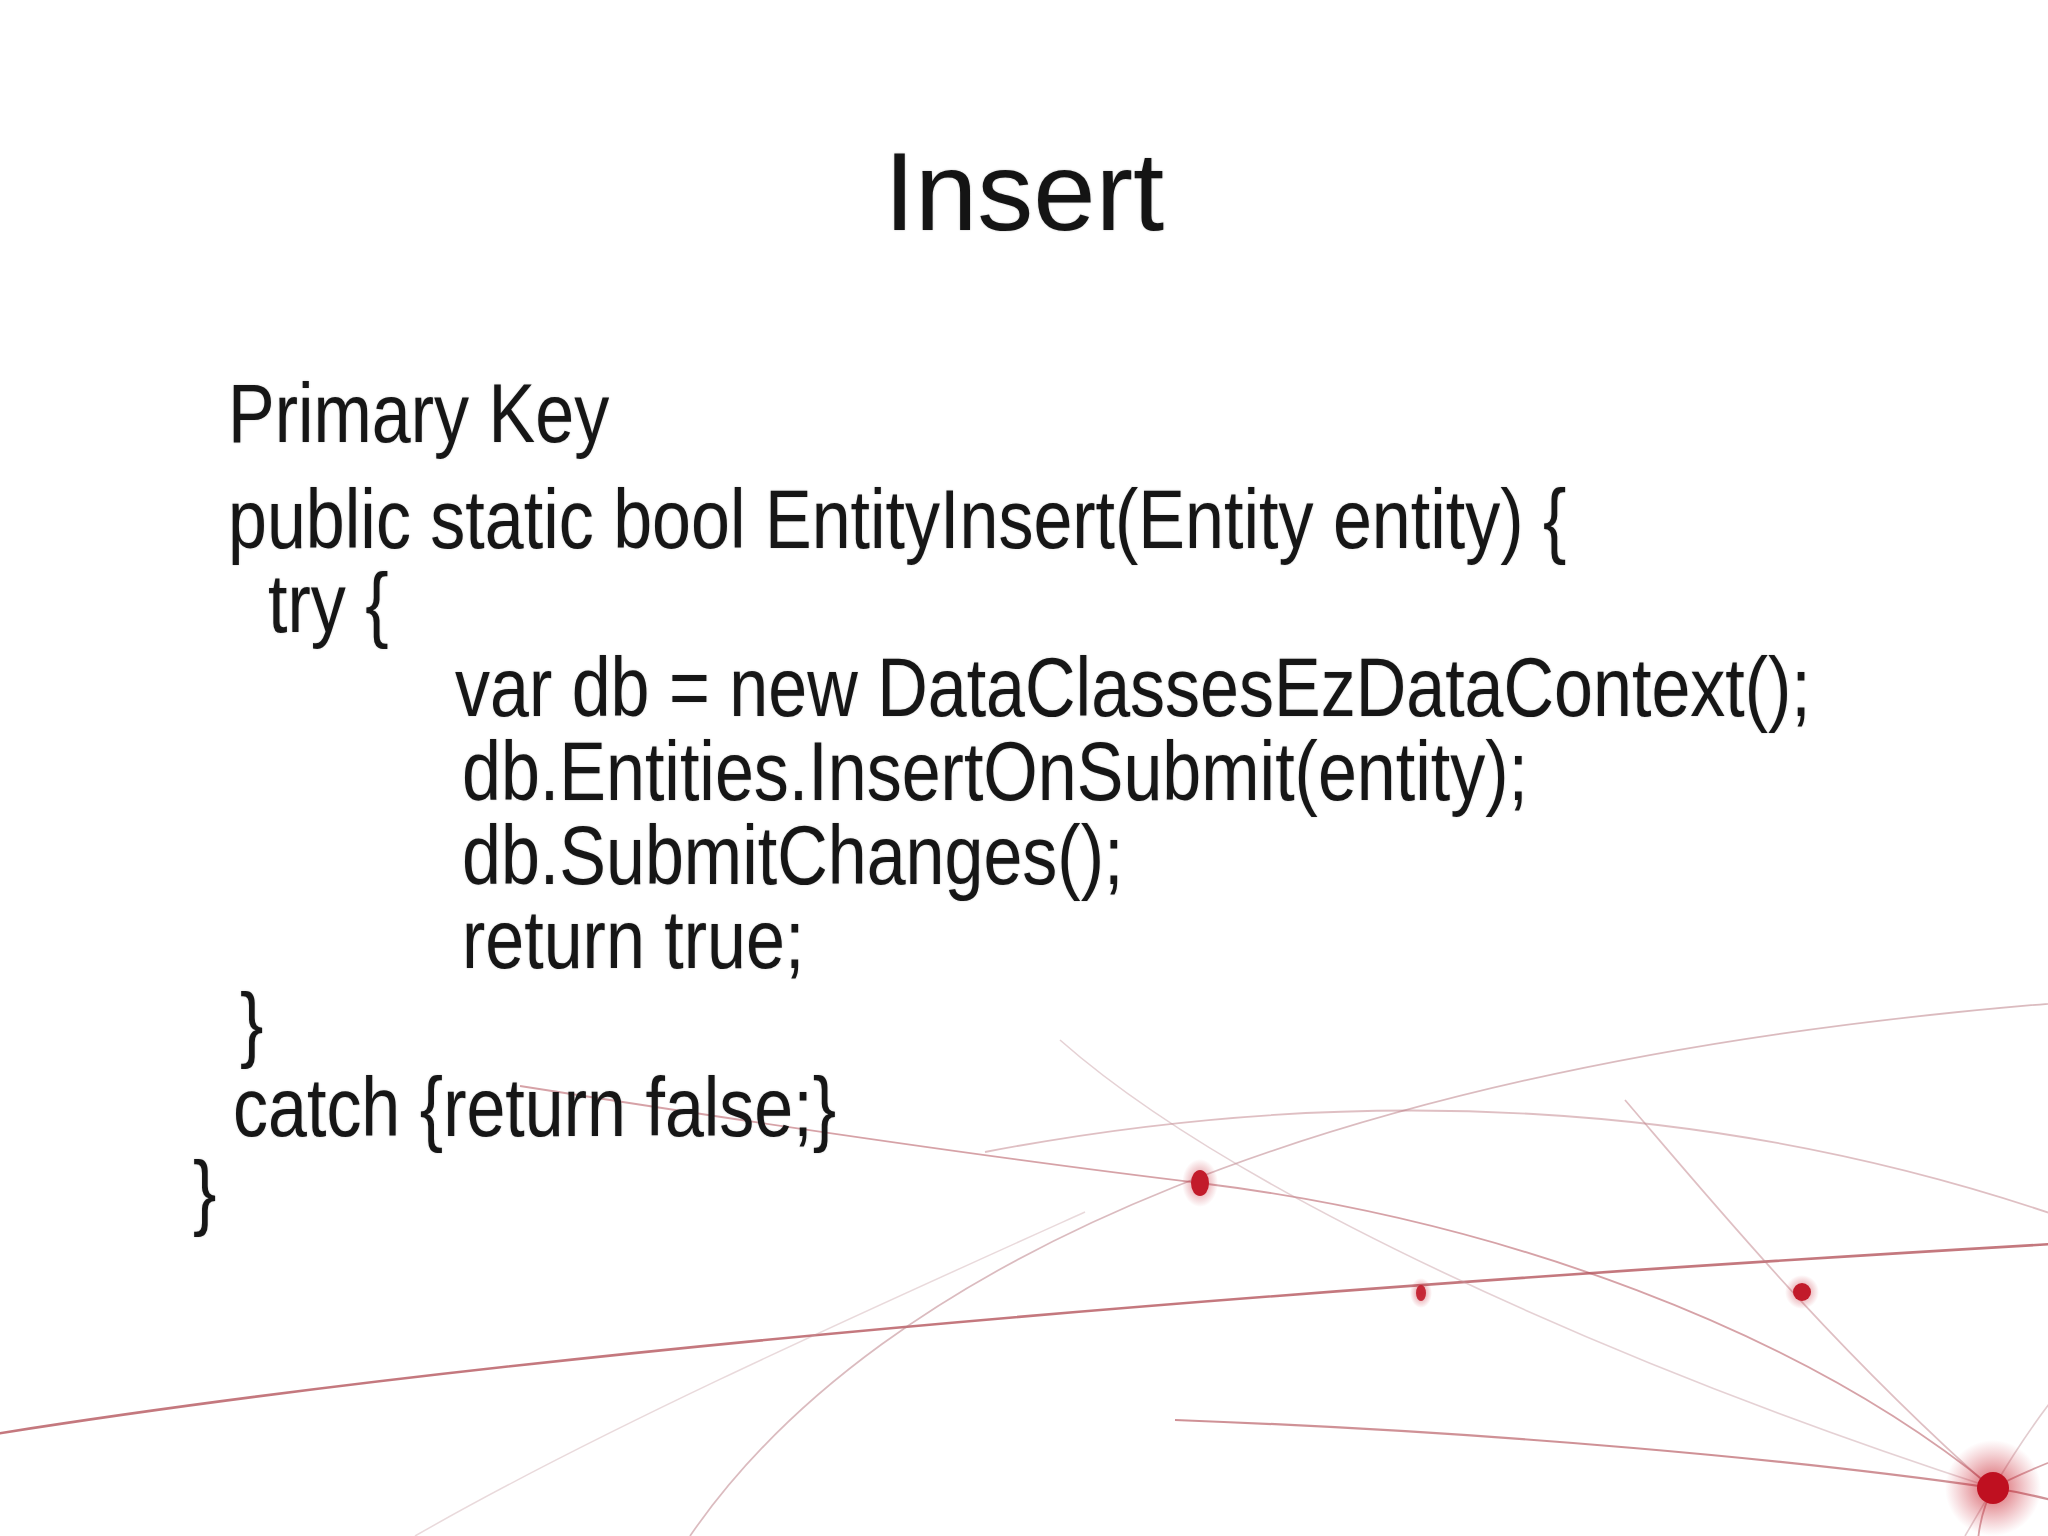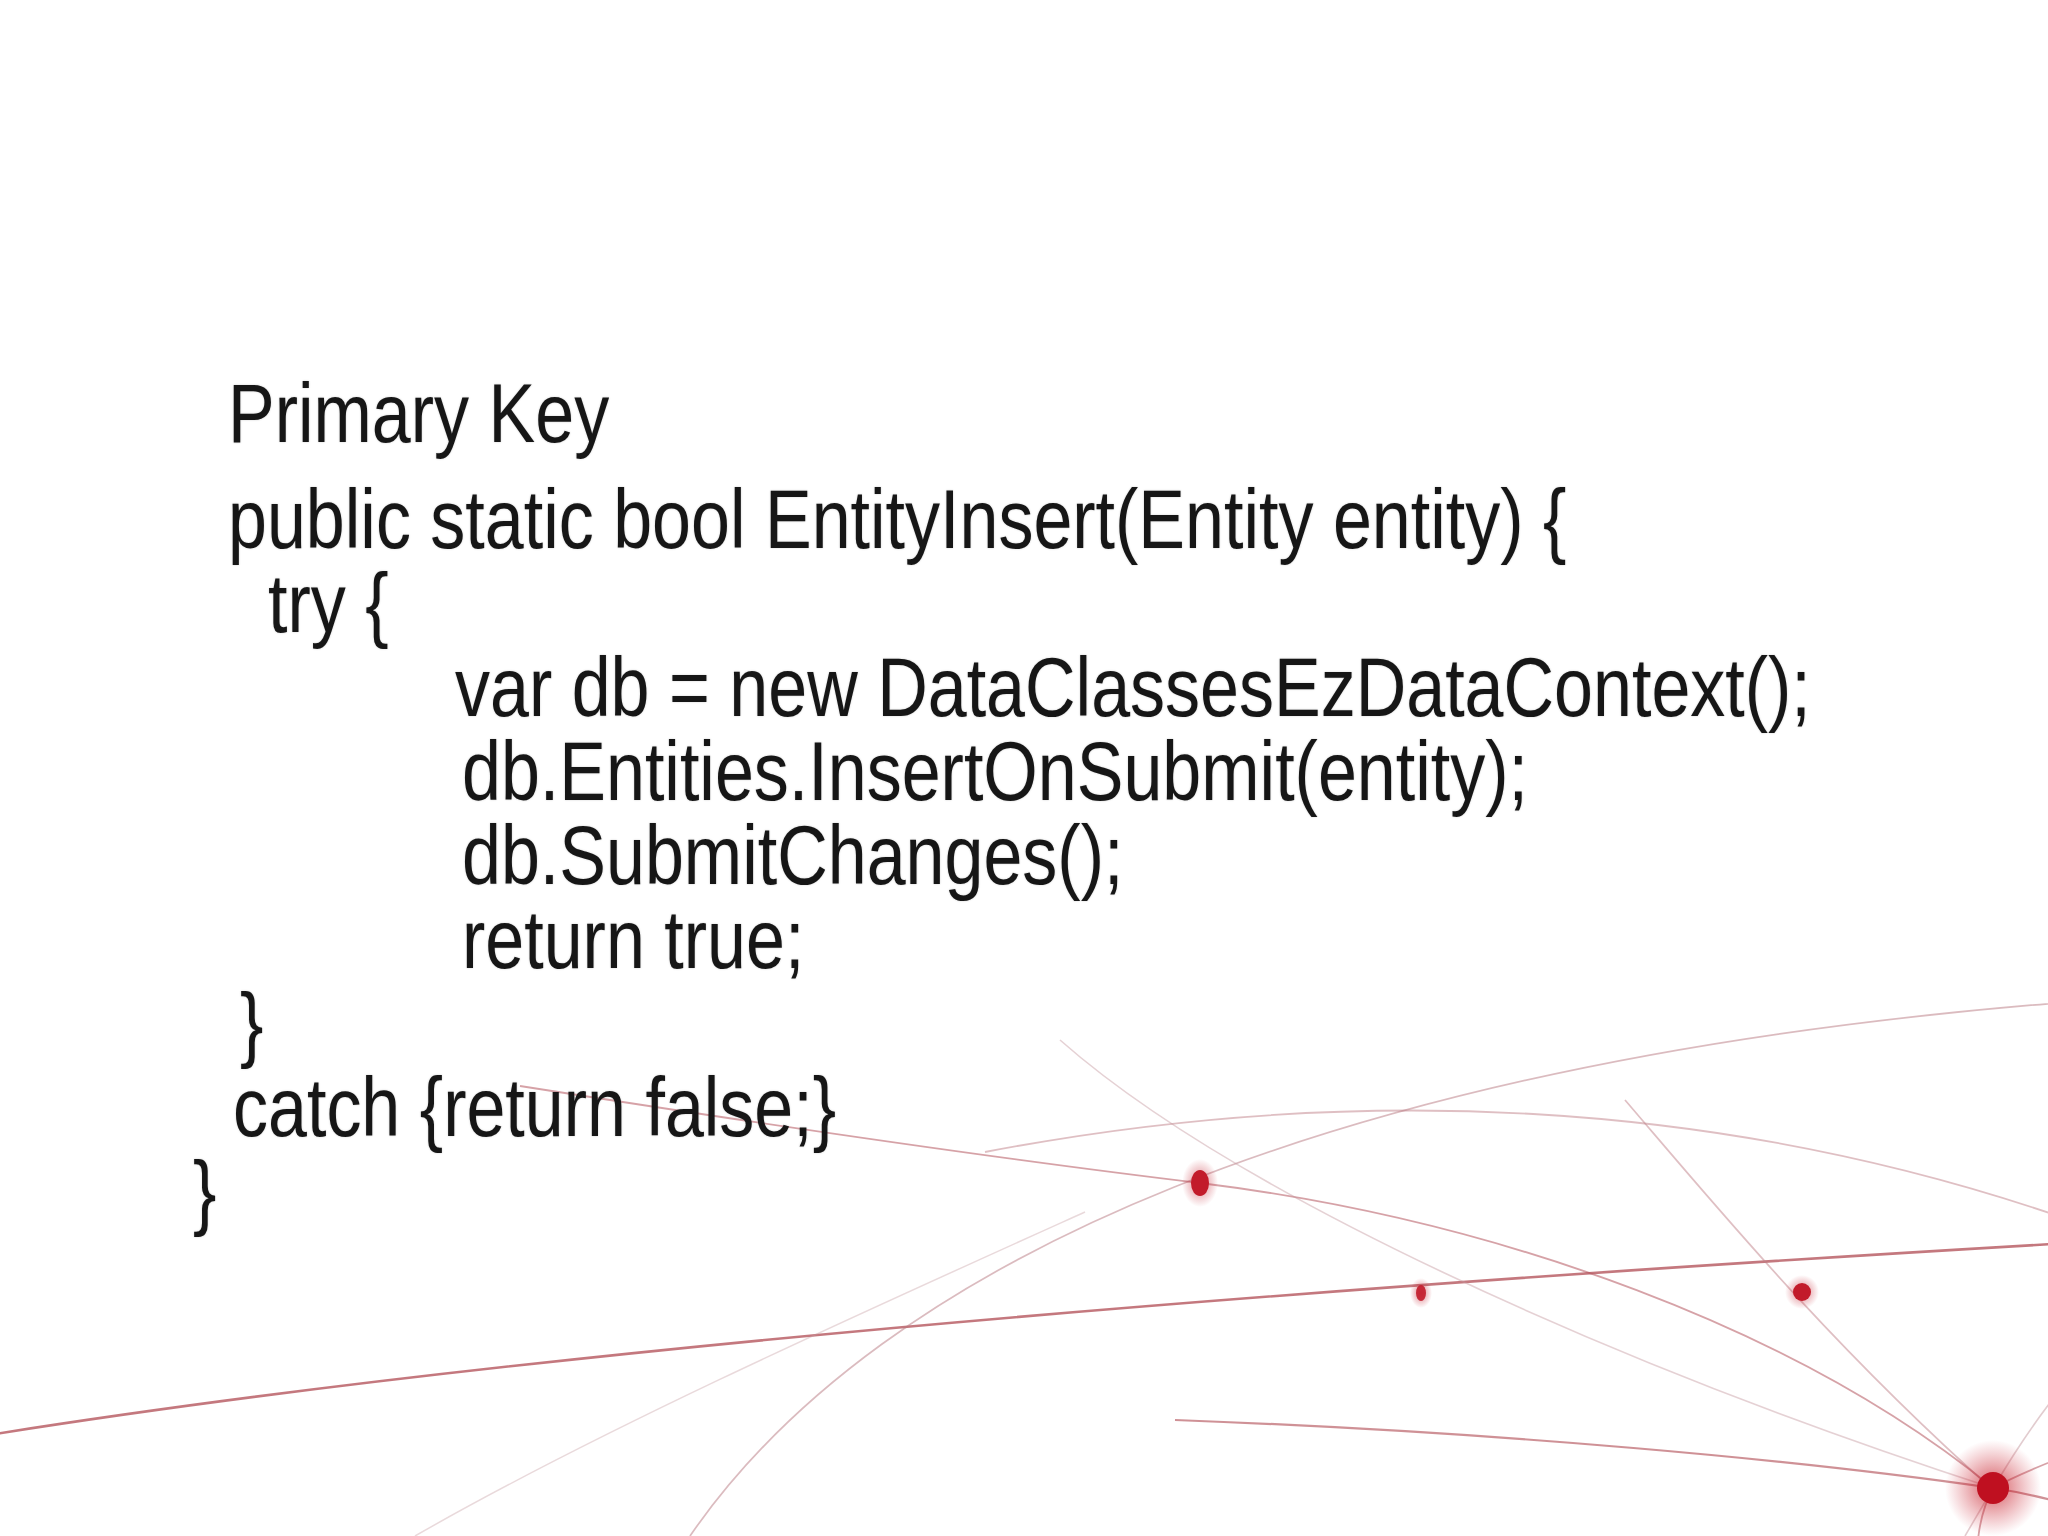--- a/index.html
+++ b/index.html
@@ -73,20 +73,21 @@
     <circle cx="1802" cy="1292" r="17" fill="url(#nodeGlow)"></circle>
 
     <circle cx="1993" cy="1488" r="48" fill="url(#hubGlow)"></circle>
 
     <ellipse cx="1200" cy="1183" rx="9" ry="13" fill="#c21b2a"></ellipse>
     <ellipse cx="1421" cy="1293" rx="5" ry="8" fill="#c21b2a" opacity="0.9"></ellipse>
     <circle cx="1802" cy="1292" r="9" fill="#c21b2a"></circle>
     <circle cx="1993" cy="1488" r="16" fill="#bf1020"></circle>
   </svg>
 
+  <h1 class="title">Insert</h1>
 
   <div class="line" style="left:228px;top:371px">Primary Key</div>
   <div class="line" style="left:228px;top:477px">public static bool EntityInsert(Entity entity) {</div>
   <div class="line" style="left:268px;top:561px">try {</div>
   <div class="line" style="left:455px;top:645px">var db = new DataClassesEzDataContext();</div>
   <div class="line" style="left:462px;top:729px">db.Entities.InsertOnSubmit(entity);</div>
   <div class="line" style="left:462px;top:813px">db.SubmitChanges();</div>
   <div class="line" style="left:462px;top:897px">return true;</div>
   <div class="line" style="left:240px;top:981px">}</div>
   <div class="line" style="left:233px;top:1065px">catch {return false;}</div>

